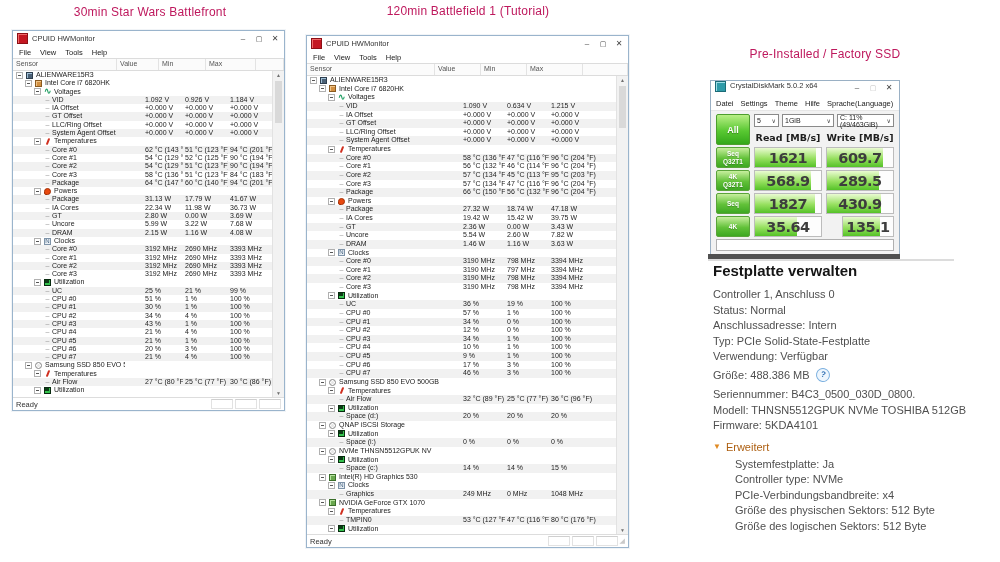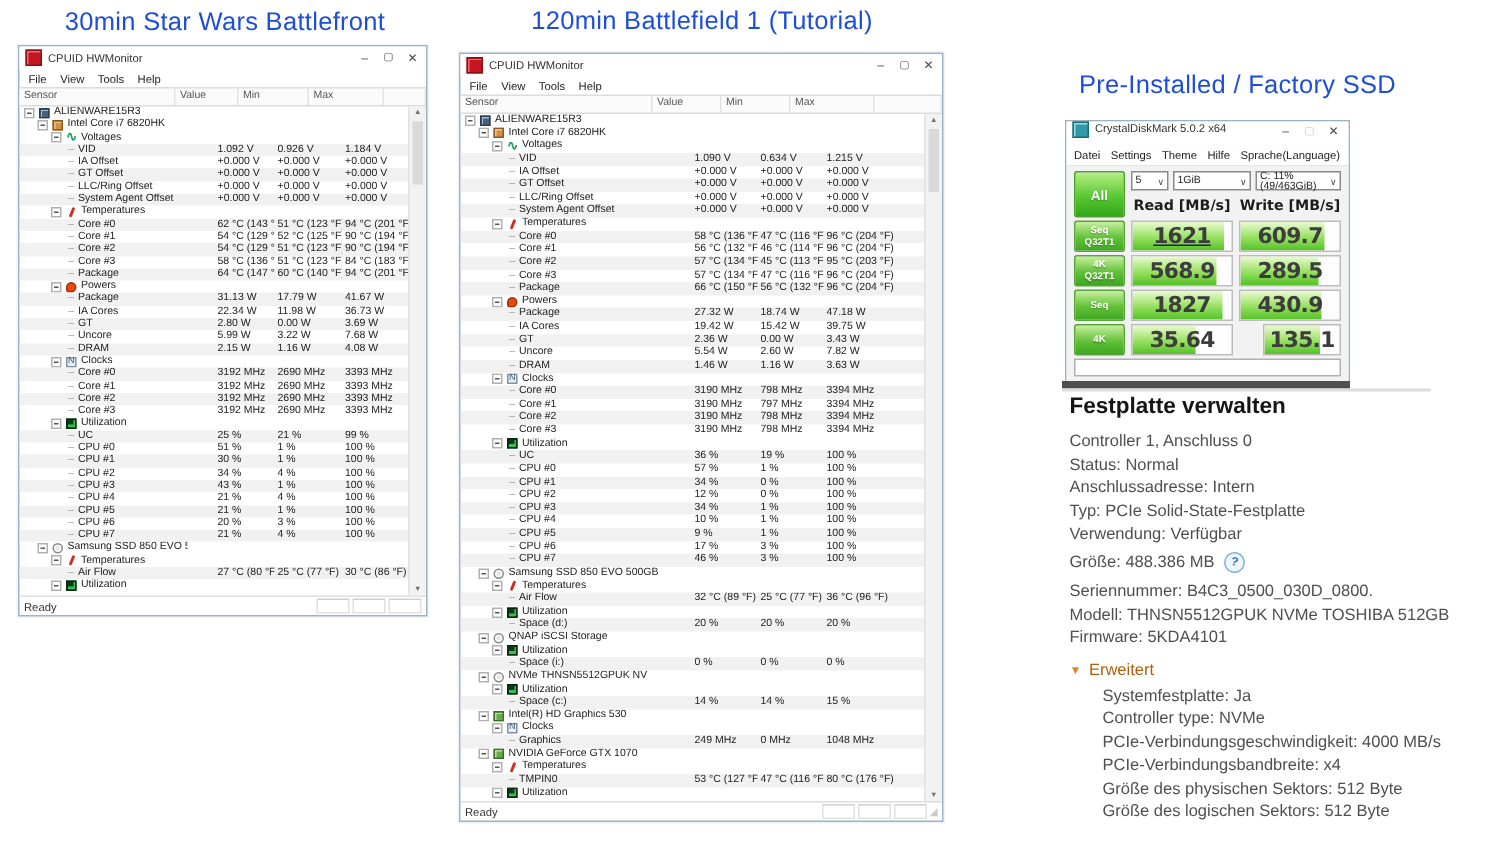--- a/index.html
+++ b/index.html
@@ -1,18 +1,18 @@
 <!DOCTYPE html>
 <html><head>
 <meta charset="utf-8">
 <style>
   html,body{margin:0;padding:0;background:#fff;}
   .canvas{position:relative;width:1000px;height:562px;background:#fff;overflow:hidden;
           font-family:"Liberation Sans",sans-serif;color:#222;}
-  .fig-title{position:absolute;font-size:17px;color:#1d4ed8;text-align:center;letter-spacing:.2px;}
+  .fig-title{position:absolute;font-size:12px;color:#be185d;text-align:center;letter-spacing:.2px;}
 
   
   .hwwin{position:absolute;background:#fff;border:1px solid #9ab4cc;display:flex;flex-direction:column;
          font-size:7px;box-shadow:0 0 0 1px rgba(160,180,200,.15);}
   .hw-titlebar{height:15px;flex:none;display:flex;align-items:center;padding:0 1px;background:#fff;}
   .hw-appicon{width:9px;height:9px;flex:none;margin:0 4px 0 3px;background:#c41722;border:1px solid #8d0f16;
               box-shadow:inset 1px 1px 0 #ef6a6a;}
   .hw-title{flex:1;font-size:7.5px;color:#333;white-space:nowrap;overflow:hidden;}
   .winbtn{width:16px;height:13px;text-align:center;line-height:13px;color:#444;font-size:8px;flex:none;}
   .winbtn.max{font-size:7px;}
@@ -1081,21 +1081,21 @@
             <span class="chev">∨</span>
         </div>
       </div>
       <div class="cdm-colhead" style="grid-column:2;grid-row:2;">Read [MB/s]</div>
       <div class="cdm-colhead" style="grid-column:3;grid-row:2;">Write [MB/s]</div>
       <div class="cdm-comment"></div>
     <div class="cdm-btn" style="grid-area: 3 / 1;">
           <span>Seq</span>
           <span>Q32T1</span>
         </div>
-        <div class="cdm-val" style="grid-area: 3 / 2; text-decoration: underline;">
+        <div class="cdm-val" style="grid-area: 3 / 2;">
           <span class="cdm-fill" style="width: 92.7761%;"></span>
           <span class="cdm-num">1621</span>
         </div>
         <div class="cdm-val" style="grid-area: 3 / 3;">
           <span class="cdm-fill" style="width: 85.1321%;"></span>
           <span class="cdm-num">609.7</span>
         </div>
         <div class="cdm-btn" style="grid-area: 4 / 1;">
           <span>4K</span>
           <span>Q32T1</span>
@@ -1153,20 +1153,19 @@
         <div class="disk-info-line">Modell: THNSN5512GPUK NVMe TOSHIBA 512GB</div>
         <div class="disk-info-line">Firmware: 5KDA4101</div>
       </div>
     <div class="expander-row">
       <span class="tri">▼</span>
       <span class="expander-label">Erweitert</span>
     </div>
     <div class="disk-sub">
         <div class="disk-info-line">Systemfestplatte: Ja</div>
         <div class="disk-info-line">Controller type: NVMe</div>
-        <div class="disk-info-line">PCIe-Verbindungsgeschwindigkeit: 4000 MB/s</div>
         <div class="disk-info-line">PCIe-Verbindungsbandbreite: x4</div>
         <div class="disk-info-line">Größe des physischen Sektors: 512 Byte</div>
         <div class="disk-info-line">Größe des logischen Sektors: 512 Byte</div>
       </div>
   </div>
 
 </div>
 
 </body></html>

